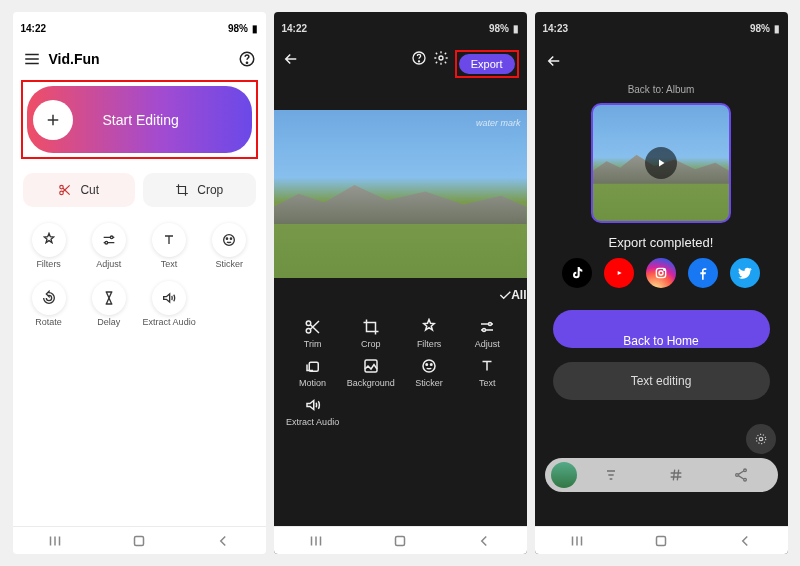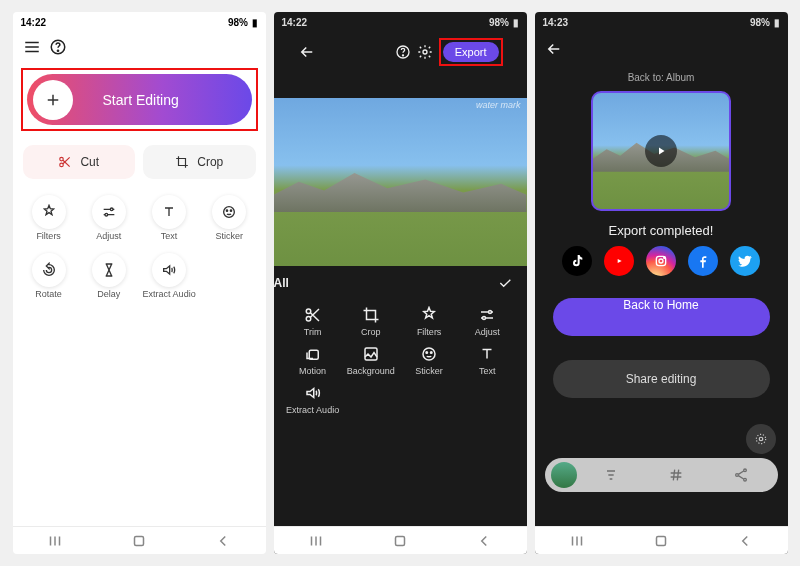--- a/index.html
+++ b/index.html
@@ -1,69 +1,69 @@
 <!DOCTYPE html>
 <html><head>
 <meta charset="utf-8">
 <style>
   * { box-sizing: border-box; margin: 0; padding: 0; }
   body { background: #f0f0f0; font-family: -apple-system, Helvetica, Arial, sans-serif; width: 800px; height: 566px; display: flex; gap: 8px; justify-content: center; align-items: center; padding: 12px; }
   .phone { width: 253px; height: 542px; background: #fff; border-radius: 4px; display: flex; flex-direction: column; overflow: hidden; position: relative; }
   .phone.dark { background: #1a1a1a; color: #eee; }
-  .status-bar { height: 20px; display: flex; justify-content: space-between; align-items: center; padding: 10px 8px; font-size: 10px; font-weight: 600; text-align: center; }
+  .status-bar { height: 20px; display: flex; justify-content: space-between; align-items: center; padding: 16px 8px; font-size: 10px; font-weight: 600; text-align: center; }
   .status-bar.dark { color: #ddd; }
   .status-left, .status-right { display: flex; gap: 4px; align-items: center; }
   .nav-bar { height: 28px; display: flex; justify-content: space-around; align-items: center; border-top: 0.5px solid rgba(0,0,0,.08); }
   .nav-ic { width: 18px; height: 18px; opacity: .7; }
   .content { flex: 1; overflow: hidden; display: flex; flex-direction: column; }
 
   
   .app-header { display: flex; align-items: center; padding: 6px 10px; gap: 8px; }
   .menu-icon, .help-icon { width: 18px; height: 18px; }
   .app-title { flex: 1; font-weight: 700; font-size: 14px; }
   .start-row { margin: 6px 8px; border: 2px solid #e11; padding: 4px; }
-  .start-btn { height: 51px; border-radius: 26px; background: linear-gradient(90deg,#ef4e66 0%,#a24bd1 60%,#6b49e8 100%); display: flex; align-items: center; color: #fff; font-size: 14px; font-weight: 500; padding-left: 6px; }
+  .start-btn { height: 67px; border-radius: 26px; background: linear-gradient(90deg,#ef4e66 0%,#a24bd1 60%,#6b49e8 100%); display: flex; align-items: center; color: #fff; font-size: 14px; font-weight: 500; padding-left: 6px; }
   .plus-circle { width: 40px; height: 40px; border-radius: 50%; background:#fff; display:flex; align-items:center; justify-content:center; margin-right: 30px;}
   .plus-circle svg{width:18px;height:18px;}
   .quick-row { display:flex; gap:8px; padding: 8px 10px;}
   .quick-btn { flex:1; height:34px; background:#fdf2f2; border-radius:10px; display:flex; align-items:center; justify-content:center; gap:8px; font-size:12px; color:#333;}
   .tool-grid { display:grid; grid-template-columns:repeat(4,1fr); gap:4px 0; padding: 4px 6px;}
   .tool { display:flex; flex-direction:column; align-items:center; gap:2px; padding:4px 0;}
   .tool-ic { width:34px; height:34px; border-radius:50%; background:#fff; box-shadow:0 1px 4px rgba(0,0,0,.12); display:flex; align-items:center; justify-content:center;}
   .tool-ic svg{width:16px;height:16px;}
   .tool-lbl{font-size:9px; color:#555;}
 
   
-  .edit-header{display:flex;align-items:center;padding:6px 24px;gap:6px;}
+  .edit-header{display:flex;align-items:flex-start;padding:6px 8px;gap:6px;}
   .edit-header .sp{flex:1;}
   .export-wrap{border:2px solid #e11;padding:2px;}
   .export-btn{background:#6b49e8;color:#fff;font-size:11px;padding:4px 12px;border-radius:12px;}
   .video-prev{height:168px;background:linear-gradient(#6fa8e0 0%,#87c0ee 40%,#7a9b4b 55%,#6e9142 100%);position:relative;margin-top:26px;}
   .mountain{position:absolute;left:0;right:0;top:42%;height:26%;background:linear-gradient(180deg,#9a9b96 0%,#6e7462 100%);clip-path:polygon(0 60%,10% 30%,20% 50%,32% 10%,45% 45%,60% 25%,75% 55%,90% 35%,100% 60%,100% 100%,0 100%);}
-  .wm{position:absolute;right:6px;top:2px;font-size:9px;color:rgba(255,255,255,.7);font-style:italic;}
-  .tab-row{display:flex;align-items:center;justify-content:flex-start;padding:10px 0;position:relative;font-size:12px;font-weight:600;}
+  .wm{position:absolute;right:6px;top:8px;font-size:9px;color:rgba(255,255,255,.7);font-style:italic;}
+  .tab-row{display:flex;align-items:center;justify-content:flex-end;padding:10px 0;position:relative;font-size:12px;font-weight:600;}
   .tab-check{position:absolute;right:14px;width:16px;height:16px;}
   .edit-grid{display:grid;grid-template-columns:repeat(4,1fr);gap:8px 0;padding:6px 10px 10px;}
   .etool{display:flex;flex-direction:column;align-items:center;gap:3px;}
   .etool svg{width:18px;height:18px;}
   .etool-lbl{font-size:9px;color:#ccc;}
 
   
   .s3-head{display:flex;align-items:center;padding:8px 10px;}
   .saved-to{font-size:10px;color:#aaa;text-align:center;margin-top:6px;}
   .thumb-box{width:140px;height:120px;border:2px solid #6b49e8;border-radius:10px;margin:8px auto;overflow:hidden;position:relative;background:linear-gradient(#6fa8e0 0%,#87c0ee 45%,#7a9b4b 58%,#6e9142 100%);}
   .thumb-box .mountain{top:40%;height:28%;}
   .play-c{position:absolute;left:50%;top:50%;transform:translate(-50%,-50%);width:32px;height:32px;border-radius:50%;background:rgba(0,0,0,.55);display:flex;align-items:center;justify-content:center;}
   .play-c svg{width:12px;height:12px;}
   .done-t{text-align:center;font-size:13px;font-weight:500;margin-top:4px;}
   .share-t{text-align:center;font-size:10px;color:#aaa;margin-top:16px;}
   .share-row{display:flex;justify-content:center;gap:12px;margin-top:8px;}
   .share-ic{width:30px;height:30px;border-radius:50%;display:flex;align-items:center;justify-content:center;}
   .share-ic svg{width:16px;height:16px;}
-  .btn-pri{margin:22px 18px 16px;height:38px;border-radius:19px;background:#6b49e8;color:#fff;font-size:12px;display:flex;align-items:flex-start;justify-content:center;}
+  .btn-pri{margin:22px 18px 6px;height:38px;border-radius:19px;background:#6b49e8;color:#fff;font-size:12px;display:flex;align-items:flex-end;justify-content:center;}
   .btn-sec{margin:8px 18px 0;height:38px;border-radius:19px;background:#3a3a3a;color:#ddd;font-size:12px;display:flex;align-items:center;justify-content:center;}
   .fab{position:absolute;right:12px;bottom:72px;width:30px;height:30px;border-radius:50%;background:#3a3a3a;display:flex;align-items:center;justify-content:center;}
   .bottom-actions{position:absolute;left:10px;right:10px;bottom:34px;height:34px;border-radius:17px;background:#c9c9c9;display:flex;align-items:center;gap:4px;padding:0 6px;}
   .ba-thumb{width:26px;height:26px;border-radius:50%;background:linear-gradient(#5a8 0%,#374 100%);}
   .ba-ic{flex:1;display:flex;justify-content:center;}
   .ba-ic svg{width:16px;height:16px;opacity:.6;}
 </style>
 </head>
 <body>
 
@@ -75,20 +75,21 @@
     <div class="status-right">
         <span>98%</span>
         <span>▮</span>
       </div>
   </div>
   <div class="content">
     <div class="app-header">
       <svg class="menu-icon" viewBox="0 0 24 24" fill="none" stroke="#222" stroke-width="2">
           <path d="M3 6h18M3 12h18M3 18h18"></path>
         </svg>
+      <span class="app-title">Vid.Fun</span>
       <svg class="help-icon" viewBox="0 0 24 24" fill="none" stroke="#222" stroke-width="2">
           <circle cx="12" cy="12" r="9"></circle>
           <path d="M9.5 9a2.5 2.5 0 015 0c0 1.5-2.5 2-2.5 4"></path>
           <circle cx="12" cy="17" r=".8" fill="#222"></circle>
         </svg>
     </div>
     <div class="start-row">
       <div class="start-btn">
         <div class="plus-circle">
             <svg viewBox="0 0 24 24" stroke="#333" stroke-width="2" fill="none">
@@ -361,21 +362,21 @@
       <div class="share-ic" style="background:#1da1f2">
           <svg viewBox="0 0 24 24" fill="#fff">
             <path d="M22 6c-.8.4-1.6.6-2.5.7.9-.5 1.6-1.4 1.9-2.4-.8.5-1.8.9-2.8 1.1C17.8 4.5 16.7 4 15.5 4c-2.3 0-4.2 1.9-4.2 4.2 0 .3 0 .6.1.9C8 8.9 5 7.3 3 4.9c-.4.6-.6 1.4-.6 2.2 0 1.5.7 2.8 1.9 3.5-.7 0-1.4-.2-2-.5 0 2 1.4 3.7 3.3 4.1-.3.1-.7.1-1.1.1-.3 0-.5 0-.8-.1.5 1.7 2.1 2.9 4 2.9-1.5 1.1-3.3 1.8-5.3 1.8H2c1.8 1.2 4 1.9 6.3 1.9 7.5 0 11.7-6.3 11.7-11.7v-.5c.8-.6 1.5-1.3 2-2.1z"></path>
           </svg>
         </div>
     </div>
     <div class="btn-pri">
         <span>Back to Home</span>
       </div>
     <div class="btn-sec">
-        <span>Share editing</span>
+        <span>Text editing</span>
       </div>
     <div class="fab">
         <svg width="14" height="14" viewBox="0 0 24 24" fill="none" stroke="#ccc" stroke-width="2">
           <circle cx="12" cy="12" r="3"></circle>
           <circle cx="12" cy="12" r="8" stroke-dasharray="2 3"></circle>
         </svg>
       </div>
     <div class="bottom-actions">
       <div class="ba-thumb"></div>
       <div class="ba-ic">

